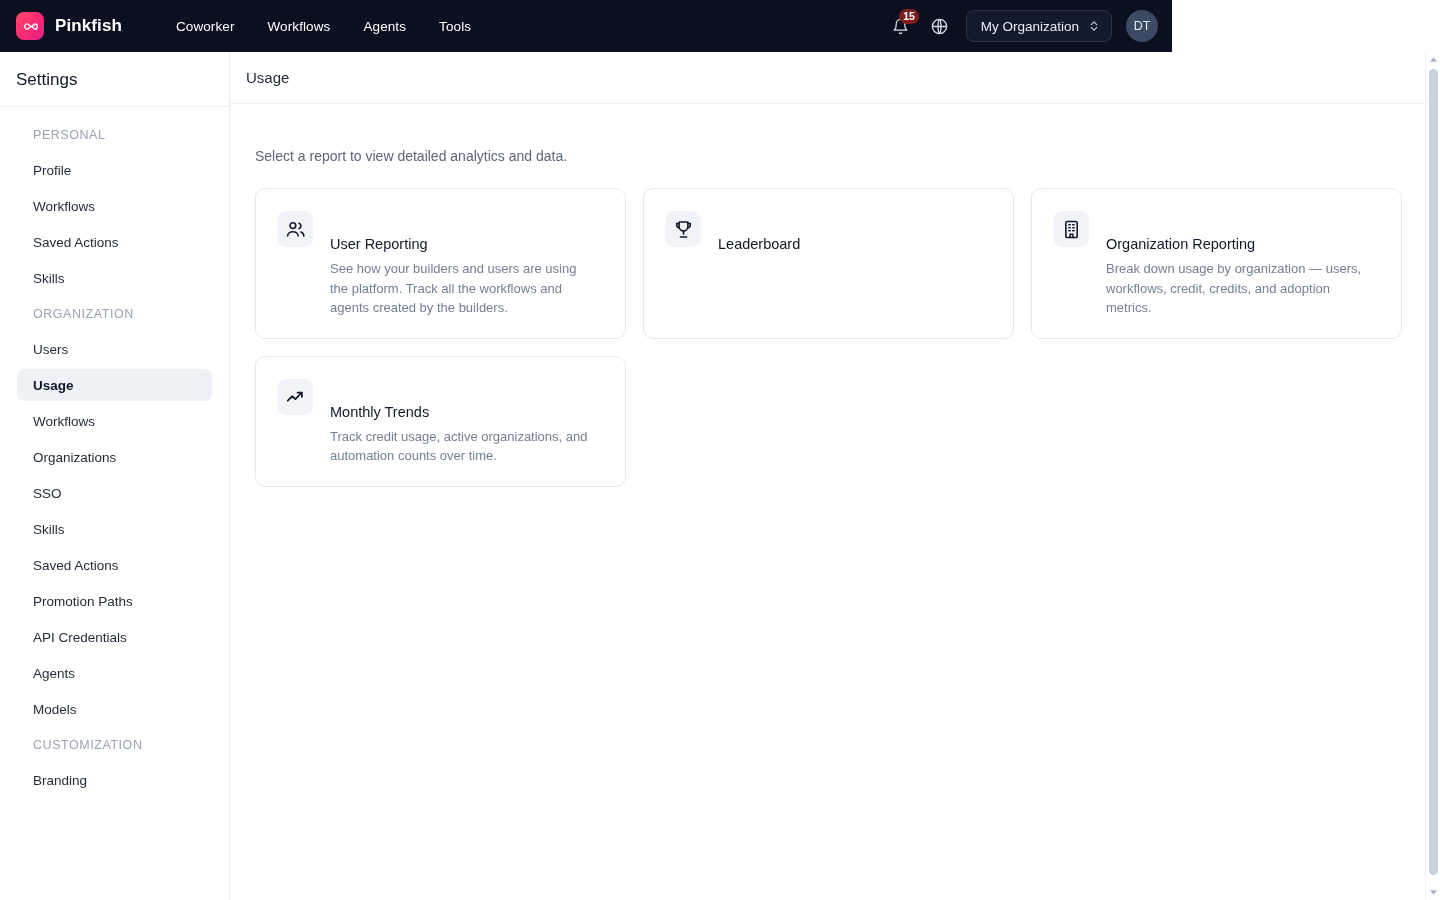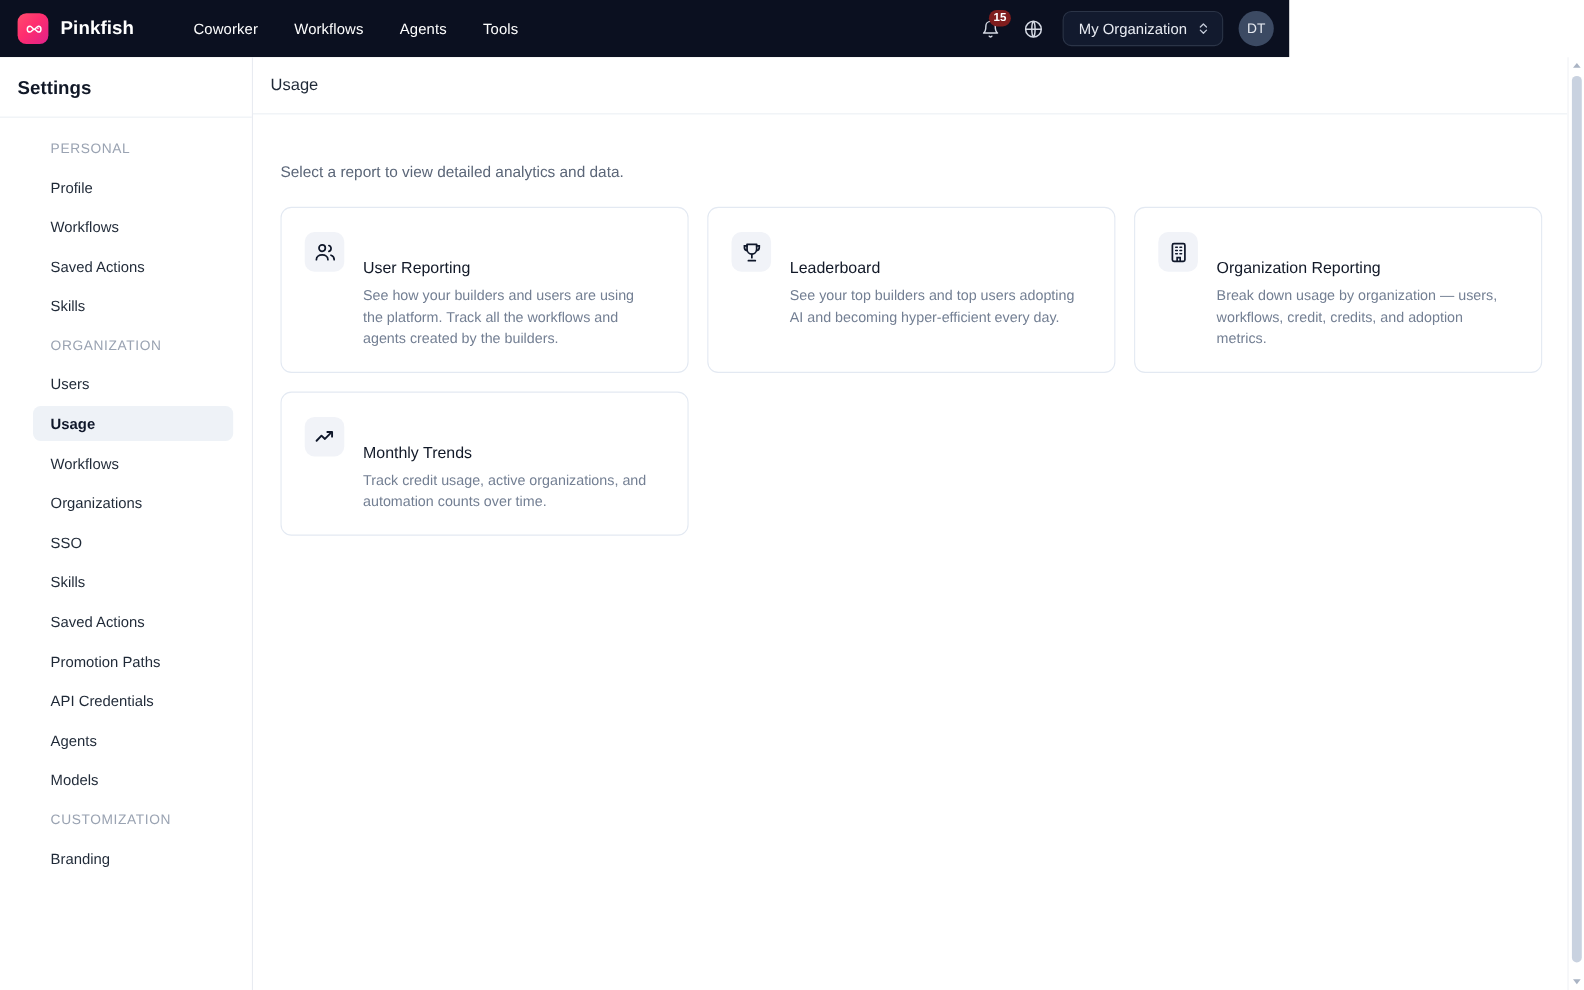--- a/index.html
+++ b/index.html
@@ -61,25 +61,25 @@
 
   
   .sidebar {
     position: absolute; top: 52px; left: 0;
     width: 230px; height: 848px;
     background: #ffffff;
     border-right: 1px solid #e8ebf1;
     overflow: hidden;
   }
   .sidebar-title {
-    font-size: 17px; font-weight: 700; color: #111827;
+    font-size: 17px; font-weight: 400; color: #111827;
     padding: 18px 0 16px 16px;
     border-bottom: 1px solid #eceff4;
   }
-  .side-scroll { padding-top: 12px; margin-left: 13px; }
+  .side-scroll { padding-top: 12px; }
   .side-group {
     font-size: 12.5px; font-weight: 500; color: #9aa3b2;
     letter-spacing: .55px;
     padding: 9px 0 8px 33px;
   }
   .side-item {
     font-size: 13.5px; color: #1f2937;
     height: 32px; display: flex; align-items: center;
     margin: 4px 17px; padding-left: 16px;
     border-radius: 7px; cursor: pointer;
@@ -242,21 +242,20 @@
         <span class="card-icon">
           <svg width="21" height="21" viewBox="0 0 24 24" fill="none">
             <path d="M7 3.5h10v5.2a5 5 0 0 1-10 0V3.5z" stroke="#0f172a" stroke-width="1.8" stroke-linejoin="round"></path>
             <path d="M7 5.2H4.3v1.6c0 1.7 1.2 3 2.7 3.2" stroke="#0f172a" stroke-width="1.8" stroke-linecap="round"></path>
             <path d="M17 5.2h2.7v1.6c0 1.7-1.2 3-2.7 3.2" stroke="#0f172a" stroke-width="1.8" stroke-linecap="round"></path>
             <path d="M12 13.9v3.6M8.4 20.5h7.2" stroke="#0f172a" stroke-width="1.8" stroke-linecap="round"></path>
           </svg>
         </span>
         <div class="card-text">
           <div class="card-title">Leaderboard</div>
-          <div class="card-desc">See your top builders and top users adopting AI and becoming hyper-efficient every day.</div>
         </div>
       </div>
 
       <div class="card">
         <span class="card-icon">
           <svg width="21" height="21" viewBox="0 0 24 24" fill="none">
             <rect x="5.5" y="2.8" width="13" height="18.4" rx="1.6" stroke="#0f172a" stroke-width="1.8"></rect>
             <path d="M9 6.6h1.6M13.4 6.6H15M9 10h1.6M13.4 10H15M9 13.4h1.6M13.4 13.4H15" stroke="#0f172a" stroke-width="1.7" stroke-linecap="round"></path>
             <path d="M10.4 21.2v-3.8h3.2v3.8" stroke="#0f172a" stroke-width="1.7"></path>
           </svg>

